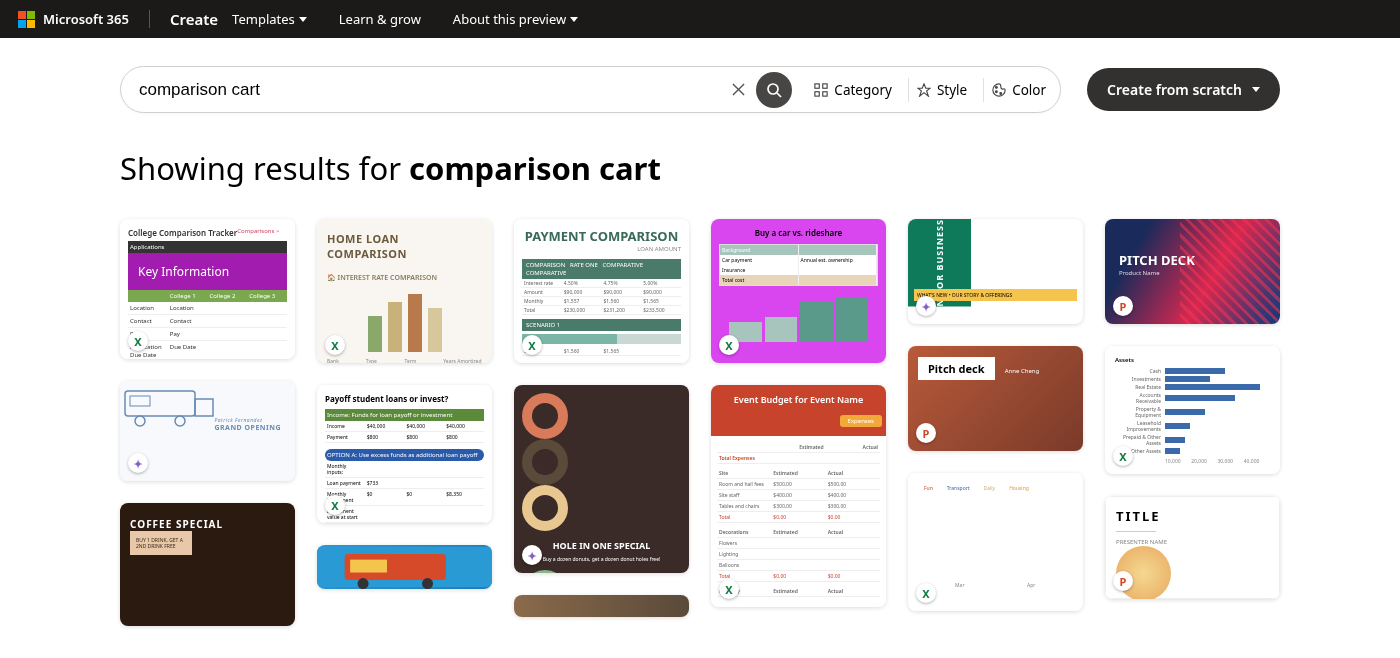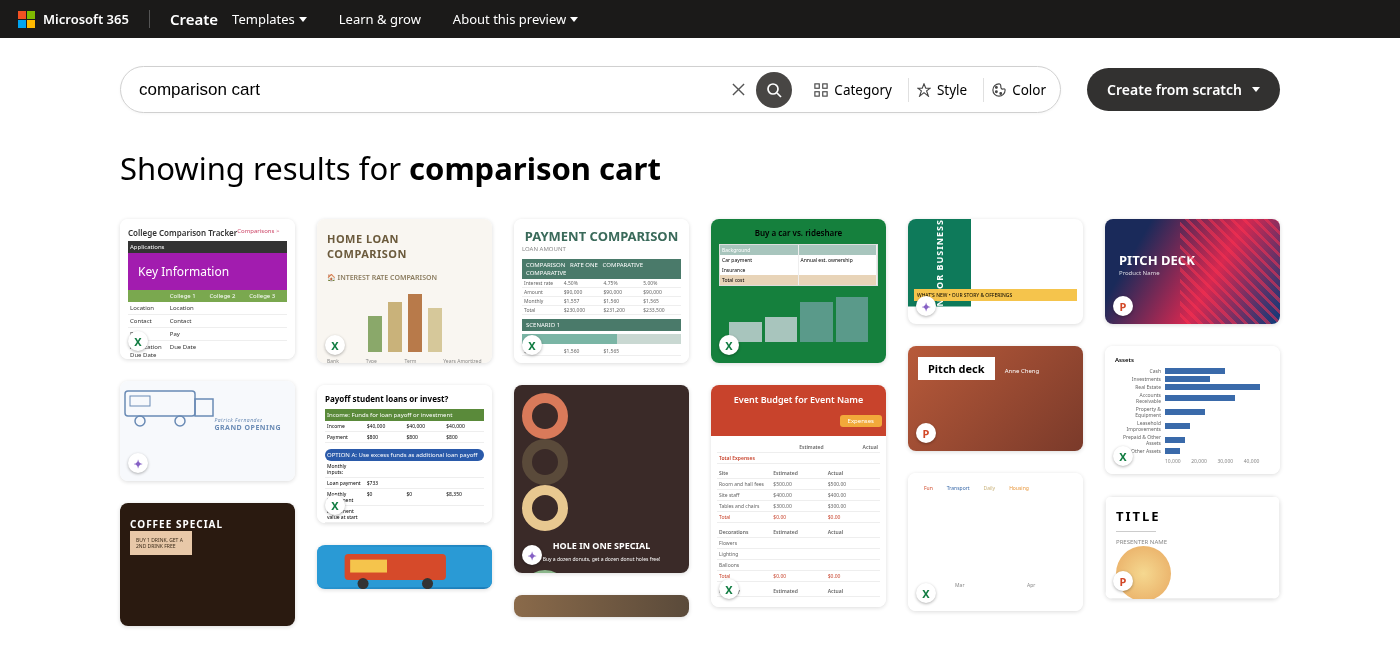--- a/index.html
+++ b/index.html
@@ -51,25 +51,25 @@
   .t1-hdr div{flex:1;padding:2px;}
   .t1-row{display:flex;border-bottom:1px solid #eee;}
   .t1-row div{flex:1;padding:2px;font-size:6px;}
   .t2{height:144px;background:#f9f6f1;padding:12px 10px 8px 10px;text-align:left;}
   .t2-title{font-size:11px;font-weight:700;color:#6b5a3c;letter-spacing:0.5px;}
   .t2-sub{font-size:7px;color:#8a7b5e;margin-top:12px;font-weight:600;}
   .t2-bars{display:flex;align-items:flex-end;justify-content:center;gap:6px;height:60px;margin-top:10px;}
   .t2-bars span{width:14px;display:block;}
   .t3{height:144px;background:#fff;padding:8px;}
   .t3-title{font-size:13px;font-weight:700;color:#3a6a5a;text-align:center;}
-  .t3-sub{font-size:6px;text-align:left;color:#888;margin-bottom:6px;}
+  .t3-sub{font-size:6px;text-align:right;color:#888;margin-bottom:6px;}
   .t3-sec{background:#4a7a6a;color:#fff;font-size:6px;padding:2px 4px;margin-top:3px;}
   .t3-row{display:flex;font-size:5px;color:#666;border-bottom:1px solid #eee;}
   .t3-row div{flex:1;padding:1px 2px;}
-  .t4{height:144px;background:#15803d;padding:8px;}
+  .t4{height:144px;background:#d946ef;padding:8px;}
   .t4-title{font-size:8px;text-align:center;font-weight:600;margin-bottom:6px;}
   .t4-table{background:#fff;border:1px solid #ddd;font-size:5px;margin-bottom:6px;}
   .t4-row{display:flex;}
   .t4-row div{flex:1;padding:2px;border-right:1px solid #eee;}
   .t4-chart{display:flex;align-items:flex-end;gap:3px;height:50px;padding:0 10px;}
   .t4-chart span{flex:1;background:#a8c5bd;}
   .t5{height:105px;display:flex;}
   .t5-l{width:36%;background:#0e7a5a;color:#fff;display:flex;align-items:center;justify-content:center;writing-mode:vertical-rl;font-size:9px;font-weight:700;transform:rotate(180deg);letter-spacing:1px;}
   .t5-r{flex:1;background:linear-gradient(135deg,#e8d4b8,#c9b896);position:relative;}
   .t5-caption{position:absolute;bottom:6px;left:6px;right:6px;background:#f5c44c;font-size:5px;padding:3px;}

